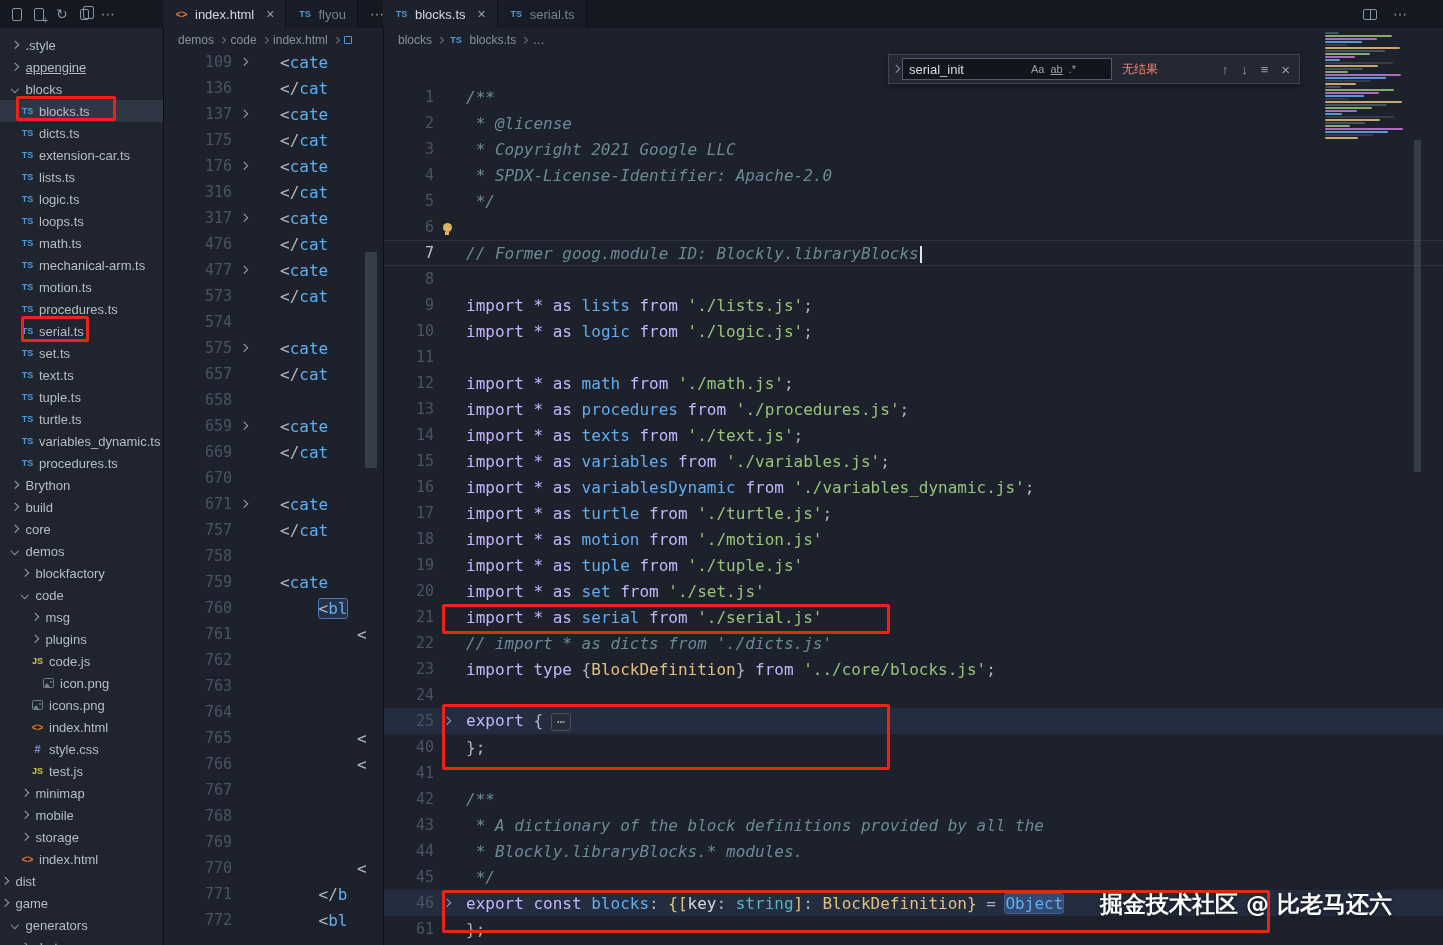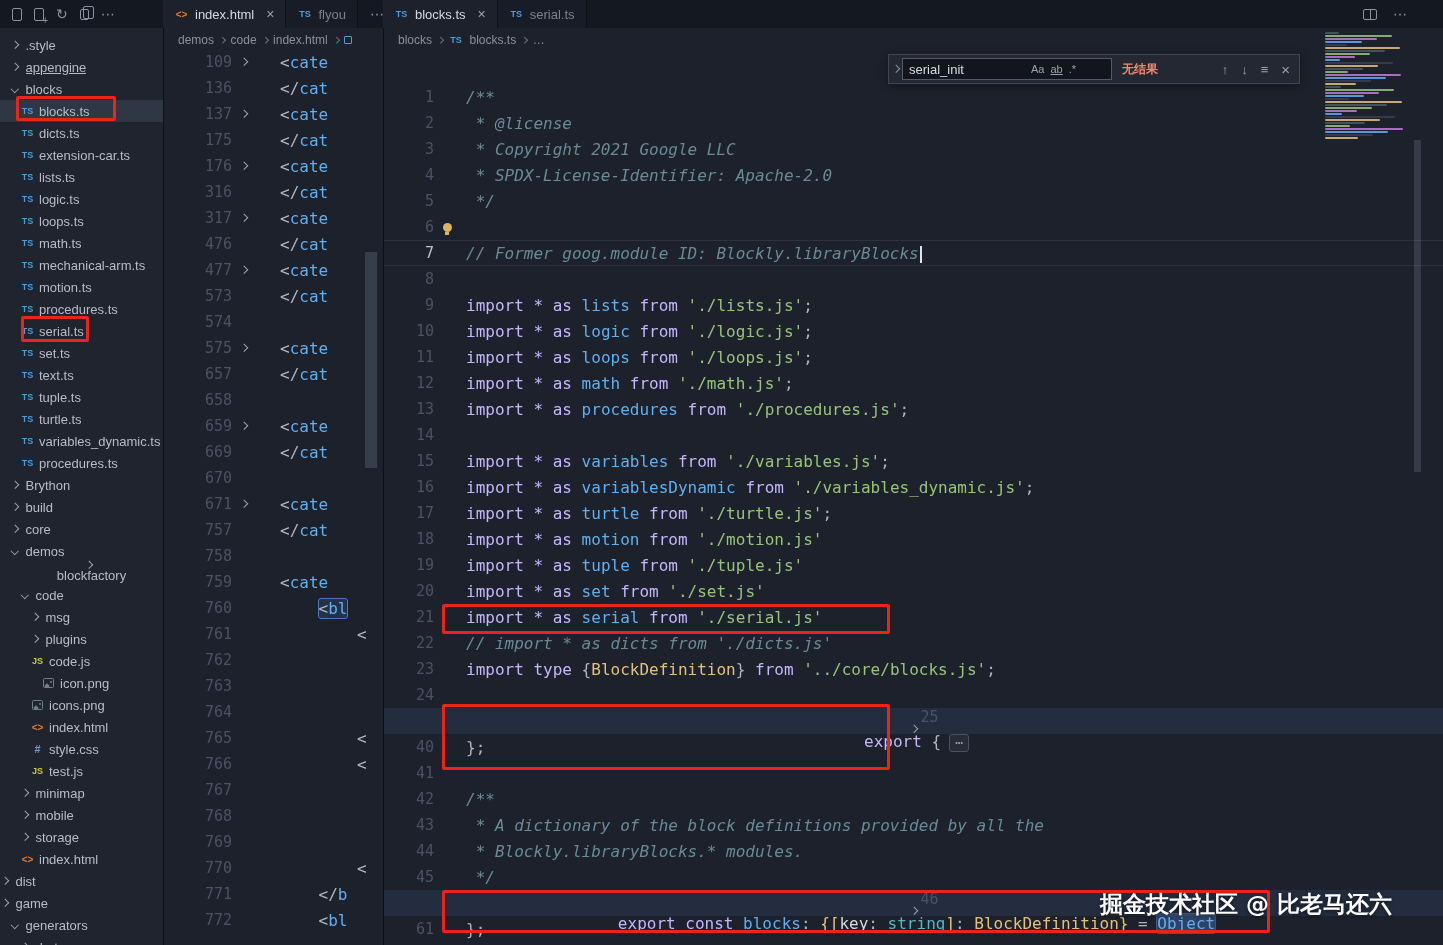--- a/index.html
+++ b/index.html
@@ -67,21 +67,21 @@
   .row .ln { flex:none; text-align:right; color:#4a5366; font-size:15px; font-family:"DejaVu Sans Mono", monospace; }
   .g-mid  .ln { width:68px; }
   .g-right .ln { width:50px; }
   .row .foldc { flex:none; display:flex; align-items:center; justify-content:center; color:#9aa1ad; }
   .g-mid  .foldc { width:24px; }
   .g-right .foldc { width:26px; }
   .row .code { white-space:pre; flex:1; color:#d2d8e2; padding-left:6px; }
   .g-mid .code { padding-left:24px; }
   .row.cur { border-top:1px solid rgba(200,210,230,.10); border-bottom:1px solid rgba(200,210,230,.10); }
   .row.cur .ln { color:#bac2d0; }
-  .row.band { background:rgba(86,130,200,.13);flex-direction:column; }
+  .row.band { background:rgba(86,130,200,.13); }
   .badge { display:inline-block; margin-left:8px; padding:0 5px; border:1px solid #4a5160; border-radius:3px;
            color:#98a0ad; background:#262c38; font-size:13px; line-height:16px; }
   .cursor { display:inline-block; width:2px; height:17px; background:#dfe4ec; vertical-align:text-bottom; margin-left:1px; }
   .bulb { width:9px; height:9px; border-radius:50%; background:#ddb45f; position:relative; display:inline-block; }
   .bulb::after { content:""; position:absolute; left:2.5px; bottom:-3px; width:4px; height:2.5px; background:#ddb45f; }
   .box-sel { outline:1.5px solid #4e77b8; background:rgba(70,110,180,.22); border-radius:2px; }
 
   
   .tk-k { color:#c4b5fd; }
   .tk-v { color:#61afef; }
@@ -102,21 +102,21 @@
   
   .findw { position:absolute; top:26px; right:143px; width:412px; height:30px; background:#232833;
            border:1px solid #3f4552; box-shadow:0 2px 8px rgba(0,0,0,.4); display:flex; align-items:center; z-index:20; }
   .findw .grip { width:13px; height:100%; display:flex; align-items:center; justify-content:center; color:#8a919e; }
   .find-input { display:flex; align-items:center; background:#12151c; border:1px solid #53596a; height:22px;
                 flex:0 0 210px; padding:0 5px 0 6px; }
   .find-input input { background:transparent; border:0; outline:0; color:#d7dce4; font-size:13px; width:116px;
                       font-family:"Liberation Sans", sans-serif; }
   .find-tog { color:#9aa1ad; font-size:11px; margin-left:6px; }
   .find-tog.word { text-decoration:underline; }
-  .find-result { color:#f48771; font-size:12px; margin-left:10px; white-space:nowrap;font-weight:bold; }
+  .find-result { color:#f48771; font-size:12px; margin-left:10px; white-space:nowrap; }
   .find-btns { margin-left:auto; display:flex; align-items:center; gap:13px; padding-right:9px; color:#9aa1ad; font-size:13px; }
   .find-btns .x { font-size:15px; }
 
   
   .annot { position:absolute; border:3px solid #ea2418; border-radius:2px; z-index:40; pointer-events:none; }
   .a1 { left:16px;  top:96px;  width:100px; height:25px; }
   .a2 { left:21px;  top:316px; width:68px;  height:26px; }
   .a3 { left:442px; top:604px; width:448px; height:30px; }
   .a4 { left:442px; top:704px; width:448px; height:66px; }
   .a5 { left:442px; top:890px; width:828px; height:43px; }
@@ -258,21 +258,21 @@
         <span class="sb-label">build</span>
       </div>
       <div class="sb-row" style="padding-left: 10px;">
         <span class="cv r"></span>
         <span class="sb-label">core</span>
       </div>
       <div class="sb-row" style="padding-left: 10px;">
         <span class="cv d"></span>
         <span class="sb-label">demos</span>
       </div>
-      <div class="sb-row" style="padding-left: 20px; flex-direction: column;">
+      <div class="sb-row" style="padding-left: 20px;">
         <span class="cv r"></span>
         <span class="sb-label">blockfactory</span>
       </div>
       <div class="sb-row" style="padding-left: 20px;">
         <span class="cv d"></span>
         <span class="sb-label">code</span>
       </div>
       <div class="sb-row" style="padding-left: 30px;">
         <span class="cv r"></span>
         <span class="sb-label">msg</span>
@@ -599,35 +599,35 @@
           <span class="code"><span class="tk-k">import </span><span class="tk-k">* </span><span class="tk-k">as </span><span class="tk-v">lists </span><span class="tk-k">from </span><span class="tk-s">'./lists.js'</span><span class="tk-p">;</span></span>
         </div>
         <div class="row">
           <span class="ln">10</span>
           <span class="foldc"></span>
           <span class="code"><span class="tk-k">import </span><span class="tk-k">* </span><span class="tk-k">as </span><span class="tk-v">logic </span><span class="tk-k">from </span><span class="tk-s">'./logic.js'</span><span class="tk-p">;</span></span>
         </div>
         <div class="row">
           <span class="ln">11</span>
           <span class="foldc"></span>
-          <span class="code"><span class="tk-k">import </span><span class="tk-k">* </span><span class="tk-k">as </span><span class="tk-v">loops </span><span class="tk-k">from </span><span class="tk-s">'./loops.js'</span><span class="tk-p">;</span></span>
         </div>
         <div class="row">
           <span class="ln">12</span>
           <span class="foldc"></span>
           <span class="code"><span class="tk-k">import </span><span class="tk-k">* </span><span class="tk-k">as </span><span class="tk-v">math </span><span class="tk-k">from </span><span class="tk-s">'./math.js'</span><span class="tk-p">;</span></span>
         </div>
         <div class="row">
           <span class="ln">13</span>
           <span class="foldc"></span>
           <span class="code"><span class="tk-k">import </span><span class="tk-k">* </span><span class="tk-k">as </span><span class="tk-v">procedures </span><span class="tk-k">from </span><span class="tk-s">'./procedures.js'</span><span class="tk-p">;</span></span>
         </div>
         <div class="row">
           <span class="ln">14</span>
           <span class="foldc"></span>
+          <span class="code"><span class="tk-k">import </span><span class="tk-k">* </span><span class="tk-k">as </span><span class="tk-v">texts </span><span class="tk-k">from </span><span class="tk-s">'./text.js'</span><span class="tk-p">;</span></span>
         </div>
         <div class="row">
           <span class="ln">15</span>
           <span class="foldc"></span>
           <span class="code"><span class="tk-k">import </span><span class="tk-k">* </span><span class="tk-k">as </span><span class="tk-v">variables </span><span class="tk-k">from </span><span class="tk-s">'./variables.js'</span><span class="tk-p">;</span></span>
         </div>
         <div class="row">
           <span class="ln">16</span>
           <span class="foldc"></span>
           <span class="code"><span class="tk-k">import </span><span class="tk-k">* </span><span class="tk-k">as </span><span class="tk-v">variablesDynamic </span><span class="tk-k">from </span><span class="tk-s">'./variables_dynamic.js'</span><span class="tk-p">;</span></span>

